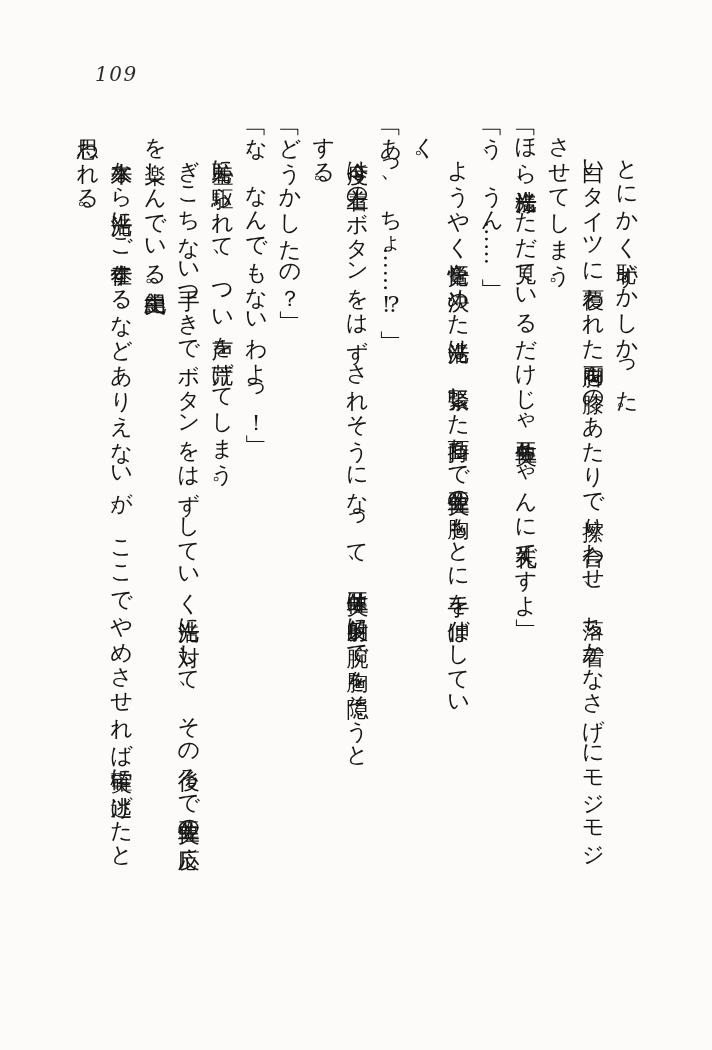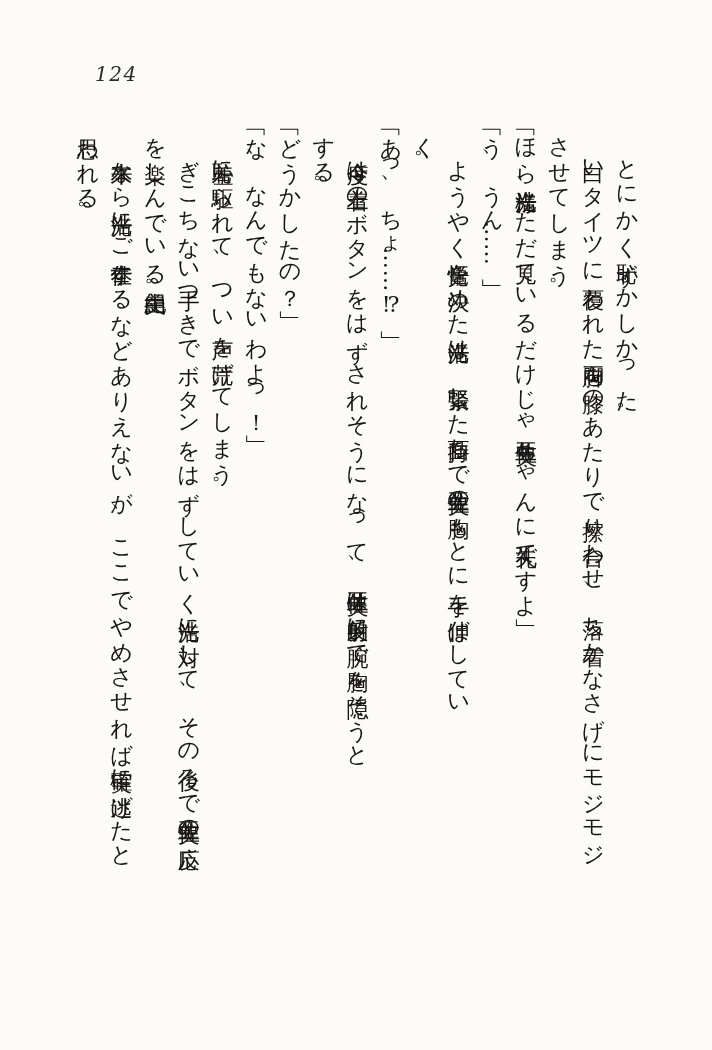--- a/index.html
+++ b/index.html
@@ -45,21 +45,21 @@
     white-space: nowrap;
   }
   .text-block p.text-line.indent {
     text-indent: 23px;         
   }
 </style>
 </head>
 <body>
 
 <div class="page">
-  <div class="page-number">124</div>
+  <div class="page-number">109</div>
   <div class="text-block">
       <p class="text-line indent">とにかく恥ずかしかった。</p>
       <p class="text-line indent">白いタイツに覆われた両脚を膝のあたりで擦り合わせ、落ち着かなさげにモジモジ</p>
       <p class="text-line">させてしまう。</p>
       <p class="text-line">「ほら浩光様、ただ見ているだけじゃ亜佐美ちゃんに失礼ですよ」</p>
       <p class="text-line">「う、うん……」</p>
       <p class="text-line indent">ようやく覚悟を決めた浩光は、緊張した面持ちで亜佐美の胸もとに手を伸ばしてい</p>
       <p class="text-line">く。</p>
       <p class="text-line">「あっ、ちょ……⁉」</p>
       <p class="text-line indent">今度は上着のボタンをはずされそうになって、亜佐美は反射的に腕で胸を隠そうと</p>

